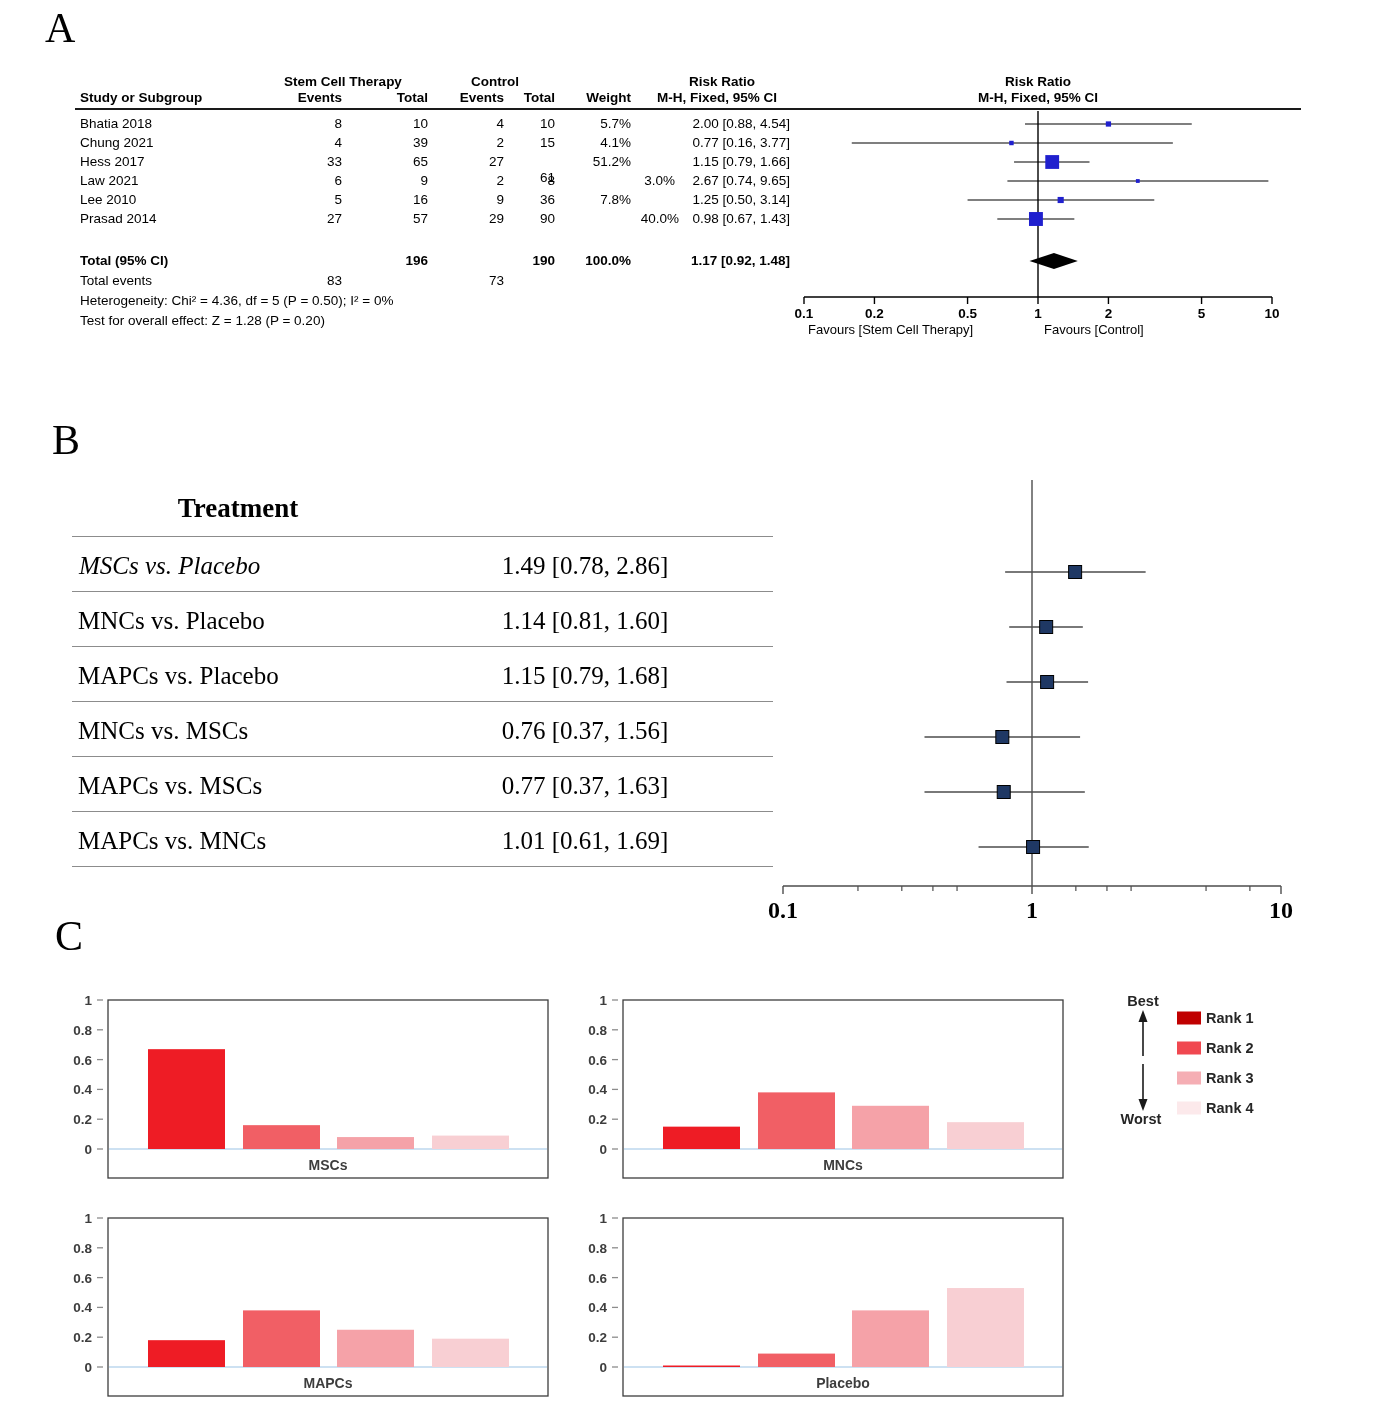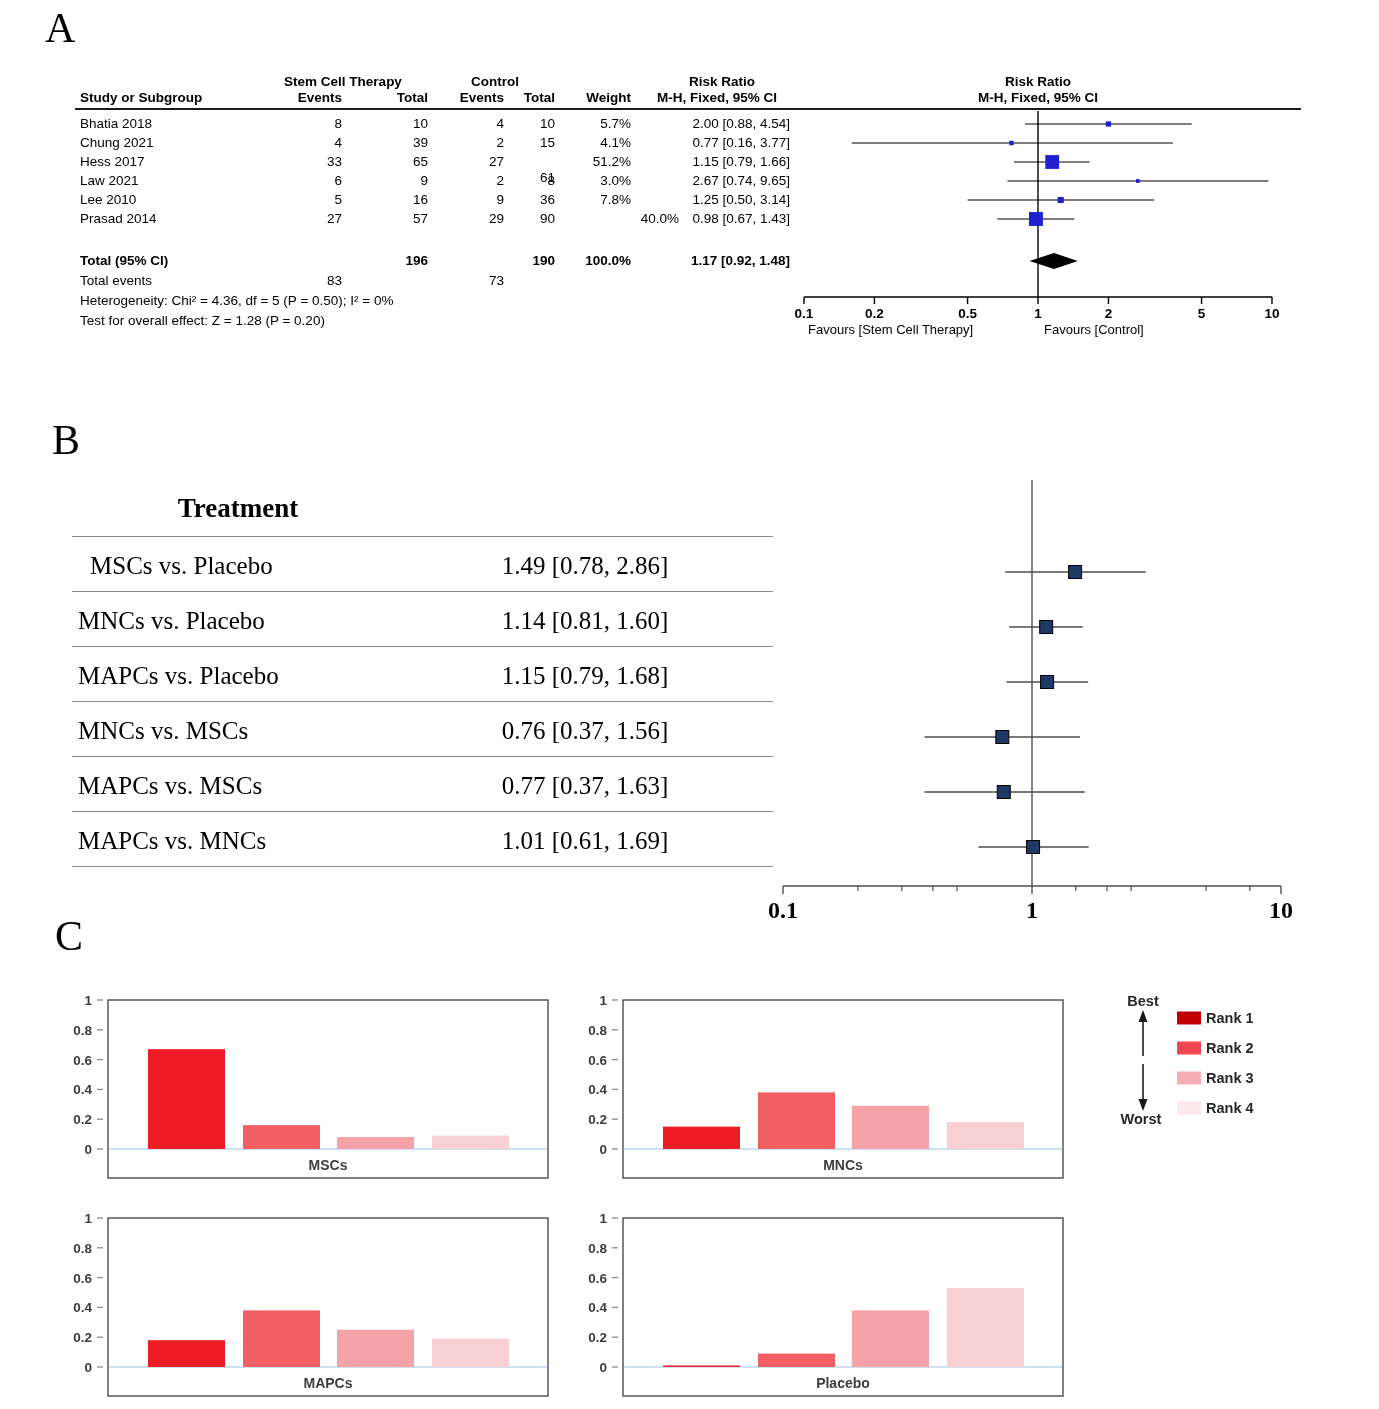--- a/index.html
+++ b/index.html
@@ -217,21 +217,21 @@
       <div class="abs sans a-txt right" style="left: 346px; top: 153px; width: 82px;">65</div>
       <div class="abs sans a-txt right" style="left: 432px; top: 153px; width: 72px;">27</div>
       <div class="abs sans a-txt right" style="left: 482px; top: 153px; width: 73px; margin-top: 16px;">61</div>
       <div class="abs sans a-txt right" style="left: 549px; top: 153px; width: 82px;">51.2%</div>
       <div class="abs sans a-txt right" style="left: 614px; top: 153px; width: 176px;">1.15 [0.79, 1.66]</div>
       <div class="abs sans a-txt " style="left: 80px; top: 172px; width: 175px;">Law 2021</div>
       <div class="abs sans a-txt right" style="left: 260px; top: 172px; width: 82px;">6</div>
       <div class="abs sans a-txt right" style="left: 346px; top: 172px; width: 82px;">9</div>
       <div class="abs sans a-txt right" style="left: 432px; top: 172px; width: 72px;">2</div>
       <div class="abs sans a-txt right" style="left: 482px; top: 172px; width: 73px;">8</div>
-      <div class="abs sans a-txt right" style="left: 549px; top: 172px; width: 82px;">3.0%</div>
+      <div class="abs sans a-txt right" style="left: 549px; top: 172px; width: 82px; padding-left: 44px;">3.0%</div>
       <div class="abs sans a-txt right" style="left: 614px; top: 172px; width: 176px;">2.67 [0.74, 9.65]</div>
       <div class="abs sans a-txt " style="left: 80px; top: 191px; width: 175px;">Lee 2010</div>
       <div class="abs sans a-txt right" style="left: 260px; top: 191px; width: 82px;">5</div>
       <div class="abs sans a-txt right" style="left: 346px; top: 191px; width: 82px;">16</div>
       <div class="abs sans a-txt right" style="left: 432px; top: 191px; width: 72px;">9</div>
       <div class="abs sans a-txt right" style="left: 482px; top: 191px; width: 73px;">36</div>
       <div class="abs sans a-txt right" style="left: 549px; top: 191px; width: 82px;">7.8%</div>
       <div class="abs sans a-txt right" style="left: 614px; top: 191px; width: 176px;">1.25 [0.50, 3.14]</div>
       <div class="abs sans a-txt " style="left: 80px; top: 210px; width: 175px;">Prasad 2014</div>
       <div class="abs sans a-txt right" style="left: 260px; top: 210px; width: 82px;">27</div>
@@ -257,21 +257,21 @@
 
   <div class="abs b-sep" style="left:72px;top:536px;width:701px"></div>
   <div class="abs b-sep" style="left:72px;top:591px;width:701px"></div>
   <div class="abs b-sep" style="left:72px;top:646px;width:701px"></div>
   <div class="abs b-sep" style="left:72px;top:701px;width:701px"></div>
   <div class="abs b-sep" style="left:72px;top:756px;width:701px"></div>
   <div class="abs b-sep" style="left:72px;top:811px;width:701px"></div>
   <div class="abs b-sep" style="left:72px;top:866px;width:701px"></div>
 
   <div id="b-rows">
-      <div class="abs serif b-row-cell" style="left: 90px; top: 550px;">MSCs vs. Placebo</div>
+      <div class="abs serif b-row-cell" style="left: 79px; top: 550px; font-style: italic;">MSCs vs. Placebo</div>
       <div class="abs serif b-row-cell center" style="left: 440px; top: 550px; width: 290px;">1.49 [0.78, 2.86]</div>
       <div class="abs serif b-row-cell" style="left: 78px; top: 605px;">MNCs vs. Placebo</div>
       <div class="abs serif b-row-cell center" style="left: 440px; top: 605px; width: 290px;">1.14 [0.81, 1.60]</div>
       <div class="abs serif b-row-cell" style="left: 78px; top: 660px;">MAPCs vs. Placebo</div>
       <div class="abs serif b-row-cell center" style="left: 440px; top: 660px; width: 290px;">1.15 [0.79, 1.68]</div>
       <div class="abs serif b-row-cell" style="left: 78px; top: 715px;">MNCs vs. MSCs</div>
       <div class="abs serif b-row-cell center" style="left: 440px; top: 715px; width: 290px;">0.76 [0.37, 1.56]</div>
       <div class="abs serif b-row-cell" style="left: 78px; top: 770px;">MAPCs vs. MSCs</div>
       <div class="abs serif b-row-cell center" style="left: 440px; top: 770px; width: 290px;">0.77 [0.37, 1.63]</div>
       <div class="abs serif b-row-cell" style="left: 78px; top: 825px;">MAPCs vs. MNCs</div>

